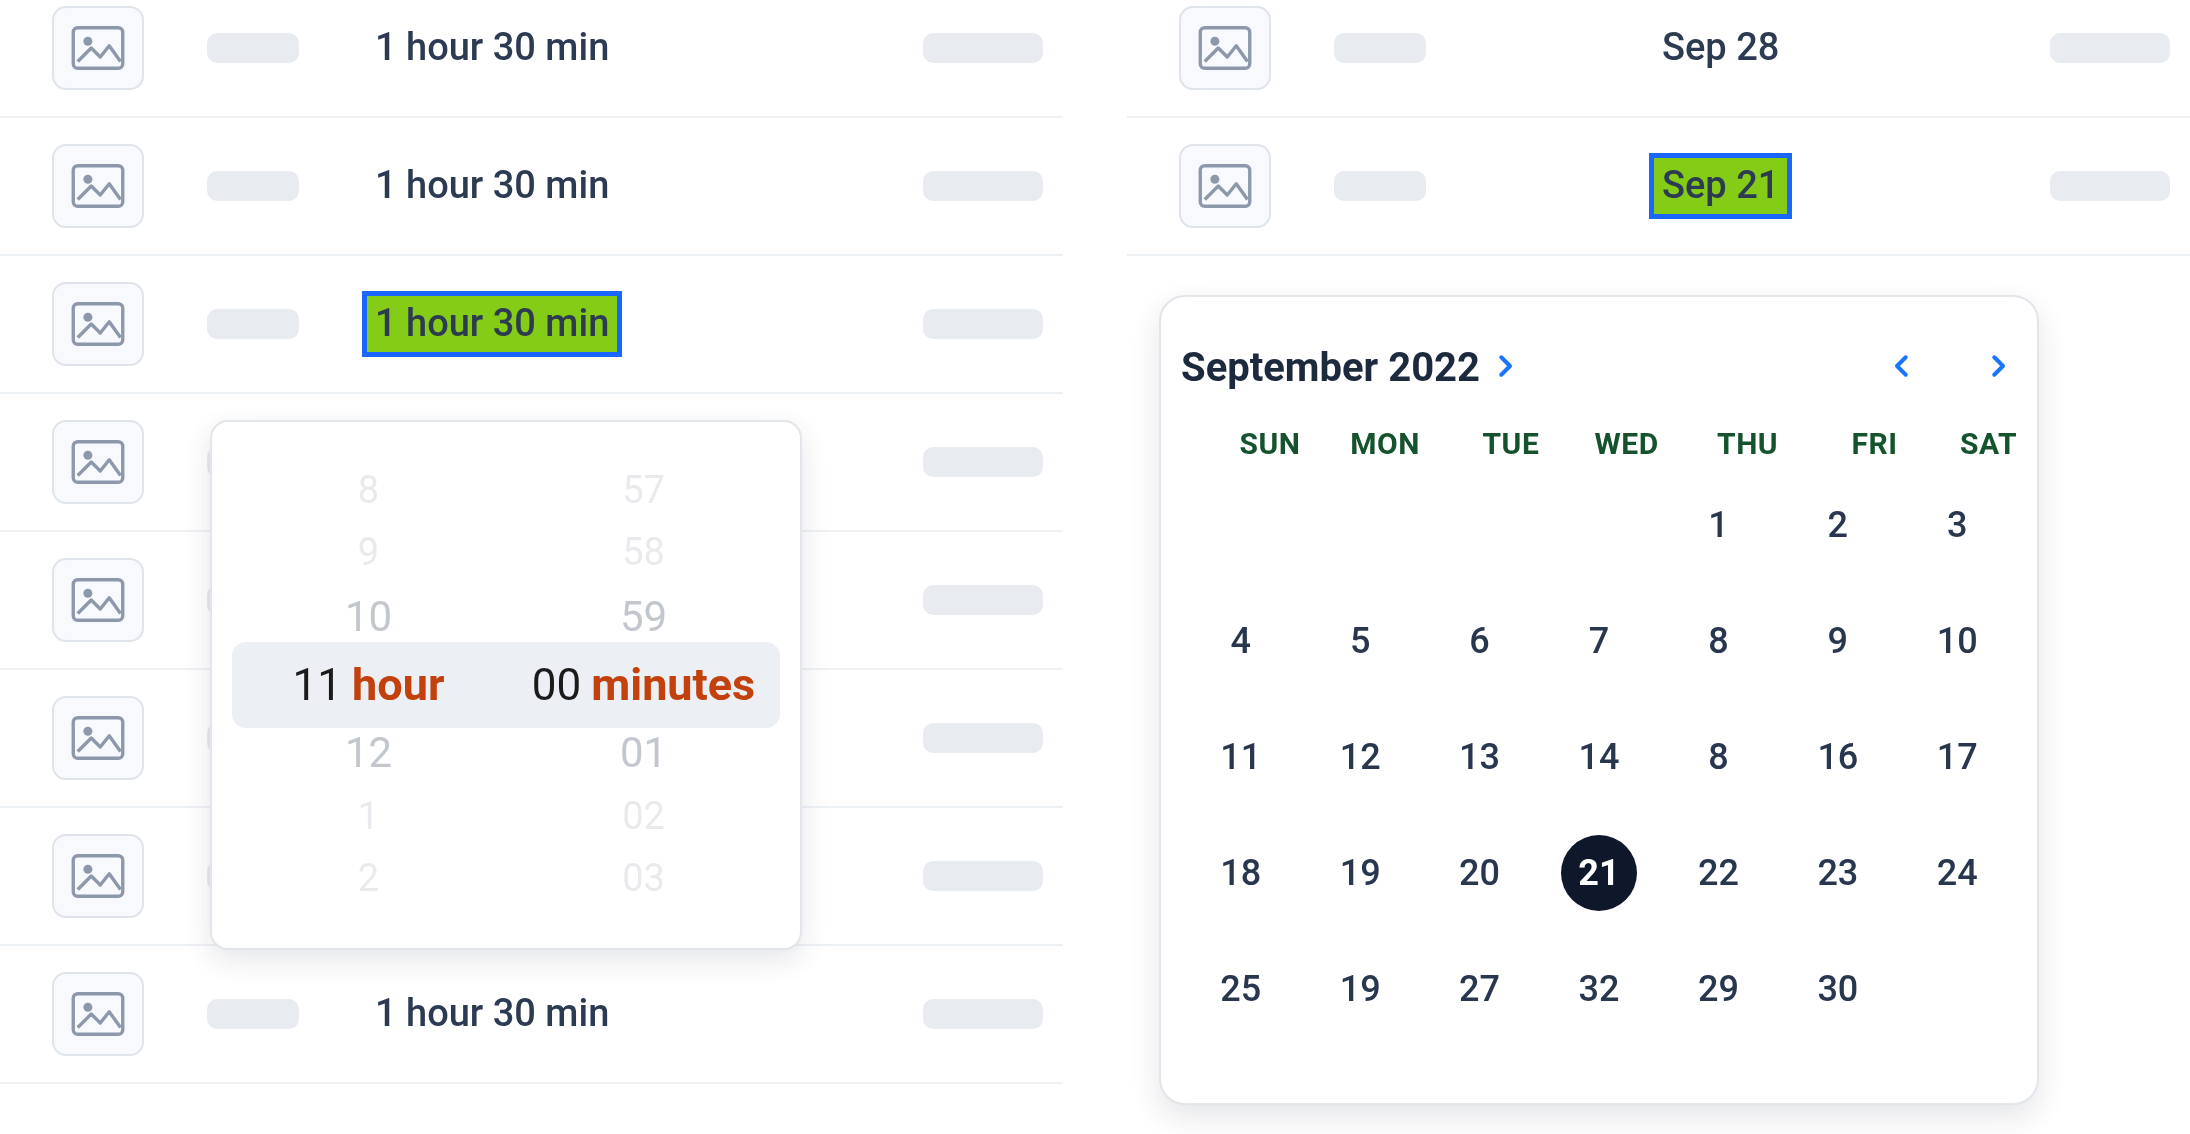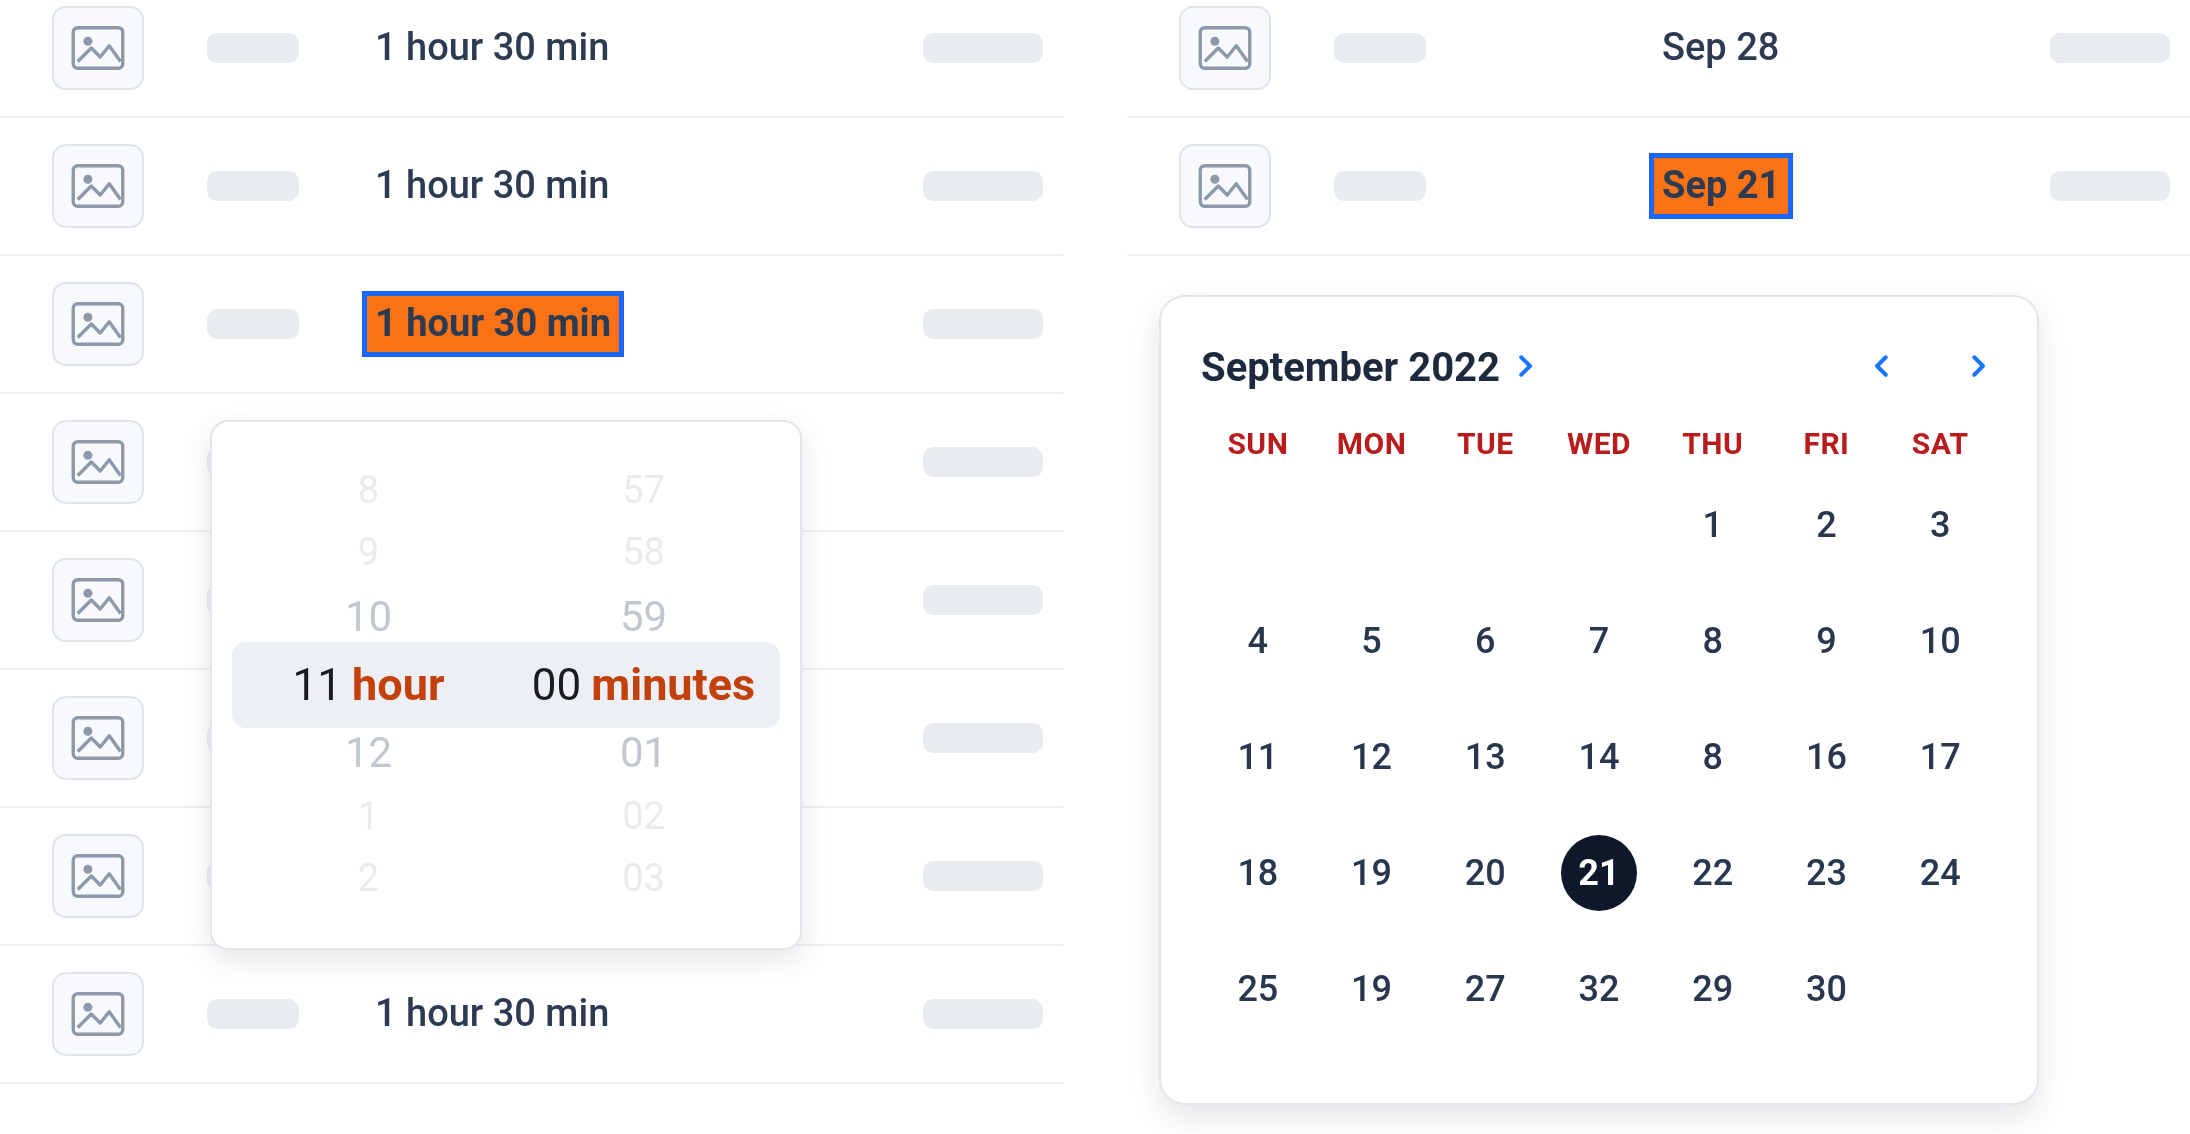--- a/index.html
+++ b/index.html
@@ -19,21 +19,21 @@
   .thumb svg { width: 54px; height: 46px; }
   .txt-col { width: 170px; padding-left: 12px; }
   .skeleton { height: 30px; width: 92px; border-radius: 10px; background: #e8ecf1; }
   .mid-col { flex: 1; display: flex; align-items: center; justify-content: flex-start; }
   .value-wrap { display: inline-flex; align-items: center; }
   .value-text {
     font-size: 38px; font-weight: 500; color: #2d3b52; padding: 6px 10px;
     line-height: 1.25;
   }
   .value-selected { outline: 5px solid #1a66ff; outline-offset: -2px; }
-  .value-selected .value-text { background: #f97316; font-weight: bold; }
+  .value-selected .value-text { background: #84cc16; }
   .end-col { width: 185px; padding-right: 20px; }
   .skeleton-wide { height: 30px; width: 120px; border-radius: 10px; background: #e8ecf1; float: right; }
 
   
   .picker {
     position: absolute; left: 210px; top: 395px; width: 592px; height: 530px;
     background: #fff; border: 2px solid #e2e6eb; border-radius: 18px;
     box-shadow: 0 10px 28px rgba(40,50,70,0.12);
     z-index: 10;
   }
@@ -47,30 +47,30 @@
     position: absolute; left: 20px; right: 20px; top: 50%; transform: translateY(-50%);
     height: 86px; background: #eceff3; border-radius: 14px; z-index: -1;
   }
   .picker-item.far { font-size: 38px; opacity: 0.35; }
 
   
   .calendar {
     position: absolute; left: 32px; top: 270px; width: 880px; height: 810px;
     background: #fff; border: 2px solid #e2e6eb; border-radius: 26px;
     box-shadow: 0 12px 30px rgba(30,40,60,0.12);
-    z-index: 10; padding: 46px 40px 30px;
+    z-index: 10; padding: 46px 20px 30px;
   }
   .cal-header { display: flex; align-items: center; justify-content: space-between; margin-bottom: 34px; }
   .cal-title-wrap { display: flex; align-items: center; gap: 10px; }
   .cal-title { font-size: 40px; font-weight: 700; color: #1d2a3d; }
   .cal-title-chev svg, .cal-nav svg { width: 30px; height: 38px; }
   .cal-nav { display: flex; gap: 58px; }
   .cal-nav button { background: none; border: none; cursor: pointer; padding: 4px; }
   .cal-weekdays { display: grid; grid-template-columns: repeat(7, 1fr); margin-bottom: 26px; }
-  .cal-wd { text-align: center; font-size: 30px; font-weight: 700; color: #b91c1c; letter-spacing: 0.5px; }
+  .cal-wd { text-align: right; font-size: 30px; font-weight: 700; color: #14532d; letter-spacing: 0.5px; }
   .cal-grid { display: grid; grid-template-columns: repeat(7, 1fr); row-gap: 40px; }
   .cal-day {
     display: flex; align-items: center; justify-content: center;
     font-size: 36px; font-weight: 500; color: #28364e; height: 76px; cursor: pointer;
   }
   .cal-day.empty { cursor: default; }
   .cal-day.selected span {
     background: #0f172a; color: #fff; width: 76px; height: 76px; border-radius: 50%;
     display: flex; align-items: center; justify-content: center; font-weight: 700;
   }

